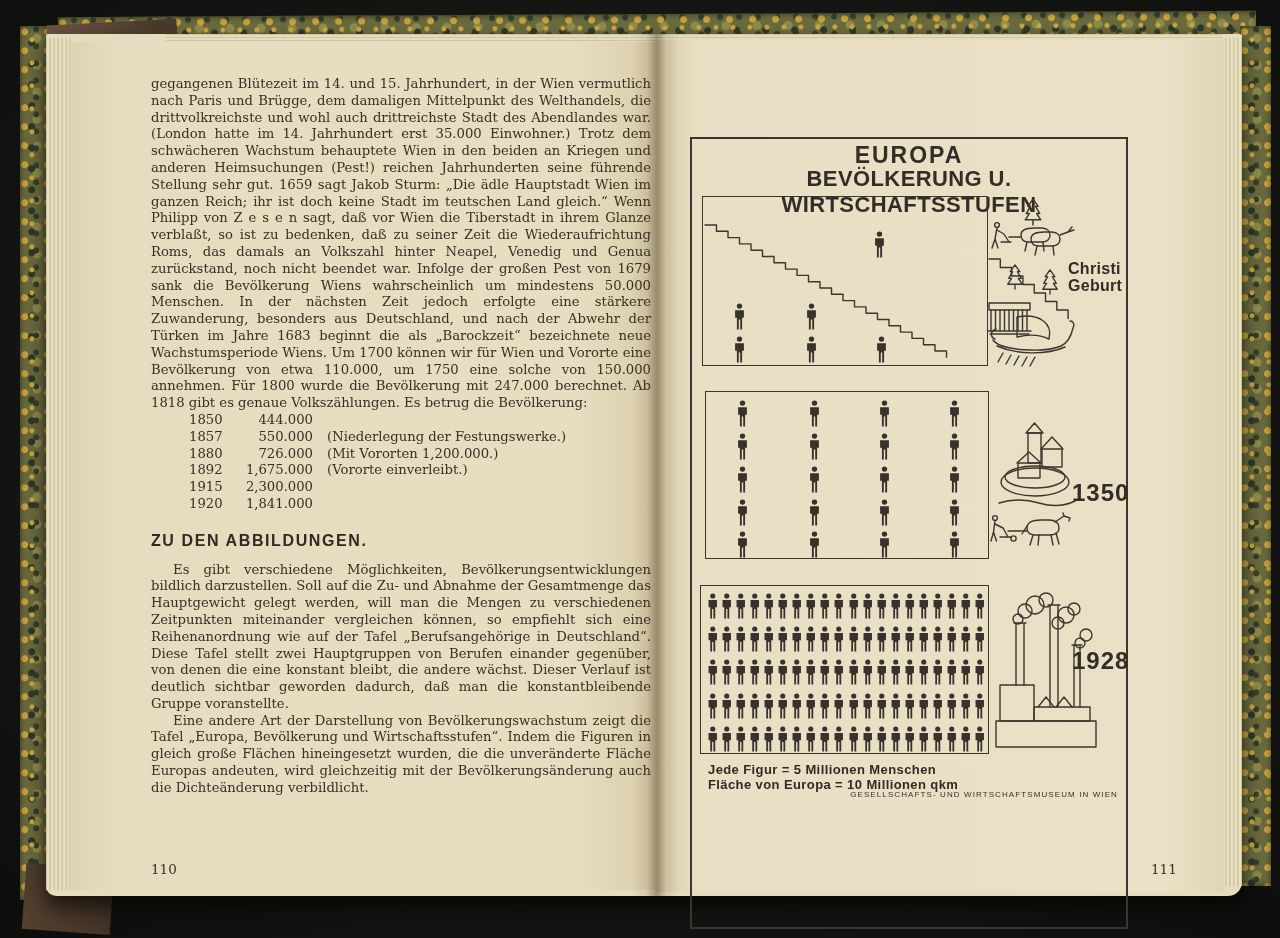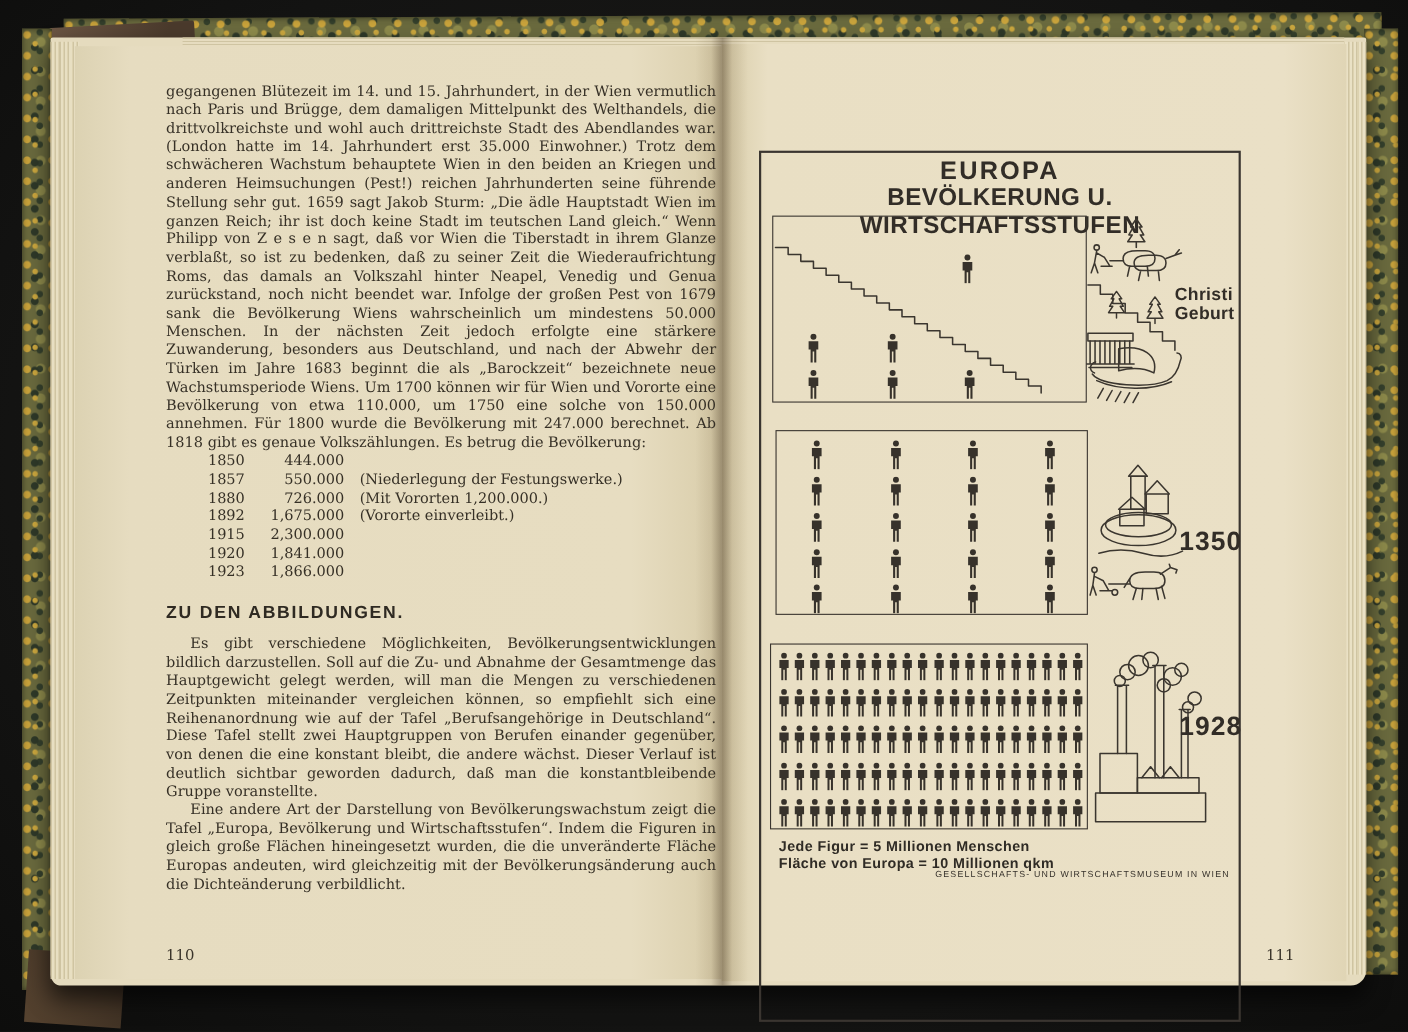--- a/index.html
+++ b/index.html
@@ -116,25 +116,20 @@
         <div class="pop-row">
           <span class="pop-year">1915</span>
           <span class="pop-value">2,300.000</span>
           <span class="pop-note"></span>
         </div>
         <div class="pop-row">
           <span class="pop-year">1920</span>
           <span class="pop-value">1,841.000</span>
           <span class="pop-note"></span>
         </div>
-        <div class="pop-row">
-          <span class="pop-year">1923</span>
-          <span class="pop-value">1,866.000</span>
-          <span class="pop-note"></span>
-        </div>
       </div>
     <div class="heading">ZU DEN ABBILDUNGEN.</div>
     <p class="p-indent">Es gibt verschiedene Möglichkeiten, Bevölkerungsentwicklungen bildlich darzustellen. Soll auf die Zu- und Abnahme der Gesamtmenge das Hauptgewicht gelegt werden, will man die Mengen zu verschiedenen Zeitpunkten miteinander vergleichen können, so empfiehlt sich eine Reihenanordnung wie auf der Tafel „Berufsangehörige in Deutschland“. Diese Tafel stellt zwei Hauptgruppen von Berufen einander gegenüber, von denen die eine konstant bleibt, die andere wächst. Dieser Verlauf ist deutlich sichtbar geworden dadurch, daß man die konstantbleibende Gruppe voranstellte.</p>
     <p class="p-indent">Eine andere Art der Darstellung von Bevölkerungswachstum zeigt die Tafel „Europa, Bevölkerung und Wirtschaftsstufen“. Indem die Figuren in gleich große Flächen hineingesetzt wurden, die die unveränderte Fläche Europas andeuten, wird gleichzeitig mit der Bevölkerungsänderung auch die Dichteänderung verbildlicht.</p>
   </div>
   <div class="pagenum" style="left:151px;">110</div>
   <div class="pagenum" style="left:1151px;">111</div>
 
   <div class="chart">
     <div class="c-title t1">EUROPA</div>

